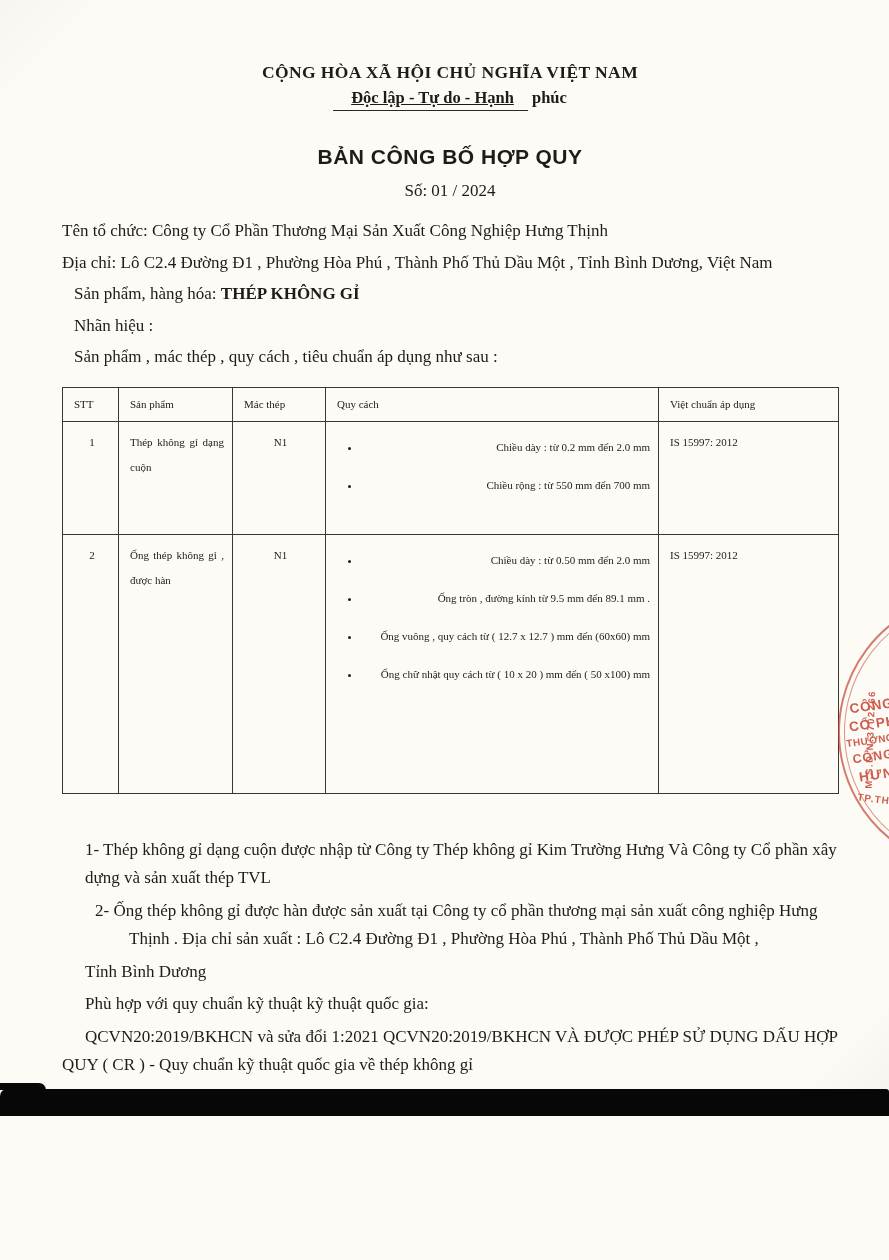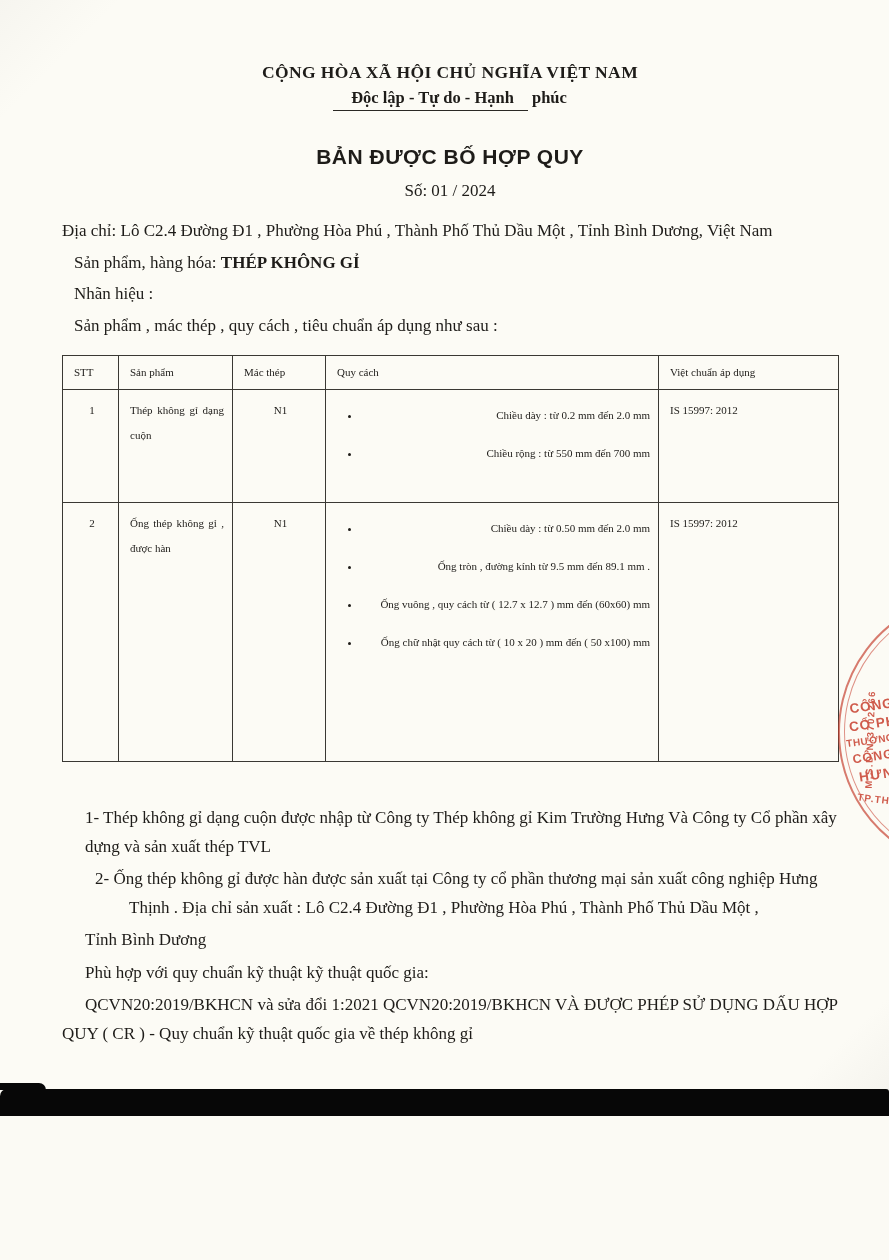--- a/index.html
+++ b/index.html
@@ -27,20 +27,21 @@
   }
   .nat2 {
     margin-top: 5px;
     font-weight: bold;
     font-size: 16.5px;
   }
   .motto-u {
     display: inline-block;
     padding: 0 14px 2px 18px;
     border-bottom: 1.6px solid #2a2824;
+    text-decoration: underline;
   }
   .doc-title {
     margin-top: 34px;
     text-align: center;
     font-family: "Liberation Sans", "DejaVu Sans", sans-serif;
     font-weight: bold;
     font-size: 21px;
     letter-spacing: 0.5px;
   }
   .doc-number {
@@ -166,24 +167,25 @@
   <div class="content">
 
     <div class="nat-header">
       <div class="nat1">CỘNG HÒA XÃ HỘI CHỦ NGHĨA VIỆT NAM</div>
       <div class="nat2">
         <span class="motto-u">Độc lập - Tự do - Hạnh</span>
         <span>phúc</span>
       </div>
     </div>
 
-    <div class="doc-title">BẢN ĐƯỢC BỐ HỢP QUY</div>
+    <div class="doc-title">BẢN CÔNG BỐ HỢP QUY</div>
     <div class="doc-number">Số: 01 / 2024</div>
 
     <div class="info">
+      <p class="body-line">Tên tổ chức: Công ty Cổ Phần Thương Mại Sản Xuất Công Nghiệp Hưng Thịnh</p>
       <p class="body-line">Địa chỉ: Lô C2.4 Đường Đ1 , Phường Hòa Phú , Thành Phố Thủ Dầu Một , Tỉnh Bình Dương, Việt Nam</p>
       <p class="body-line indent"><span>Sản phẩm, hàng hóa: </span><span class="product-value">THÉP KHÔNG GỈ</span></p>
       <p class="body-line indent">Nhãn hiệu :</p>
       <p class="body-line indent">Sản phẩm , mác thép , quy cách , tiêu chuẩn áp dụng như sau :</p>
     </div>
 
     <table class="spec">
       <colgroup>
         <col style="width:56px">
           <col style="width:114px">

